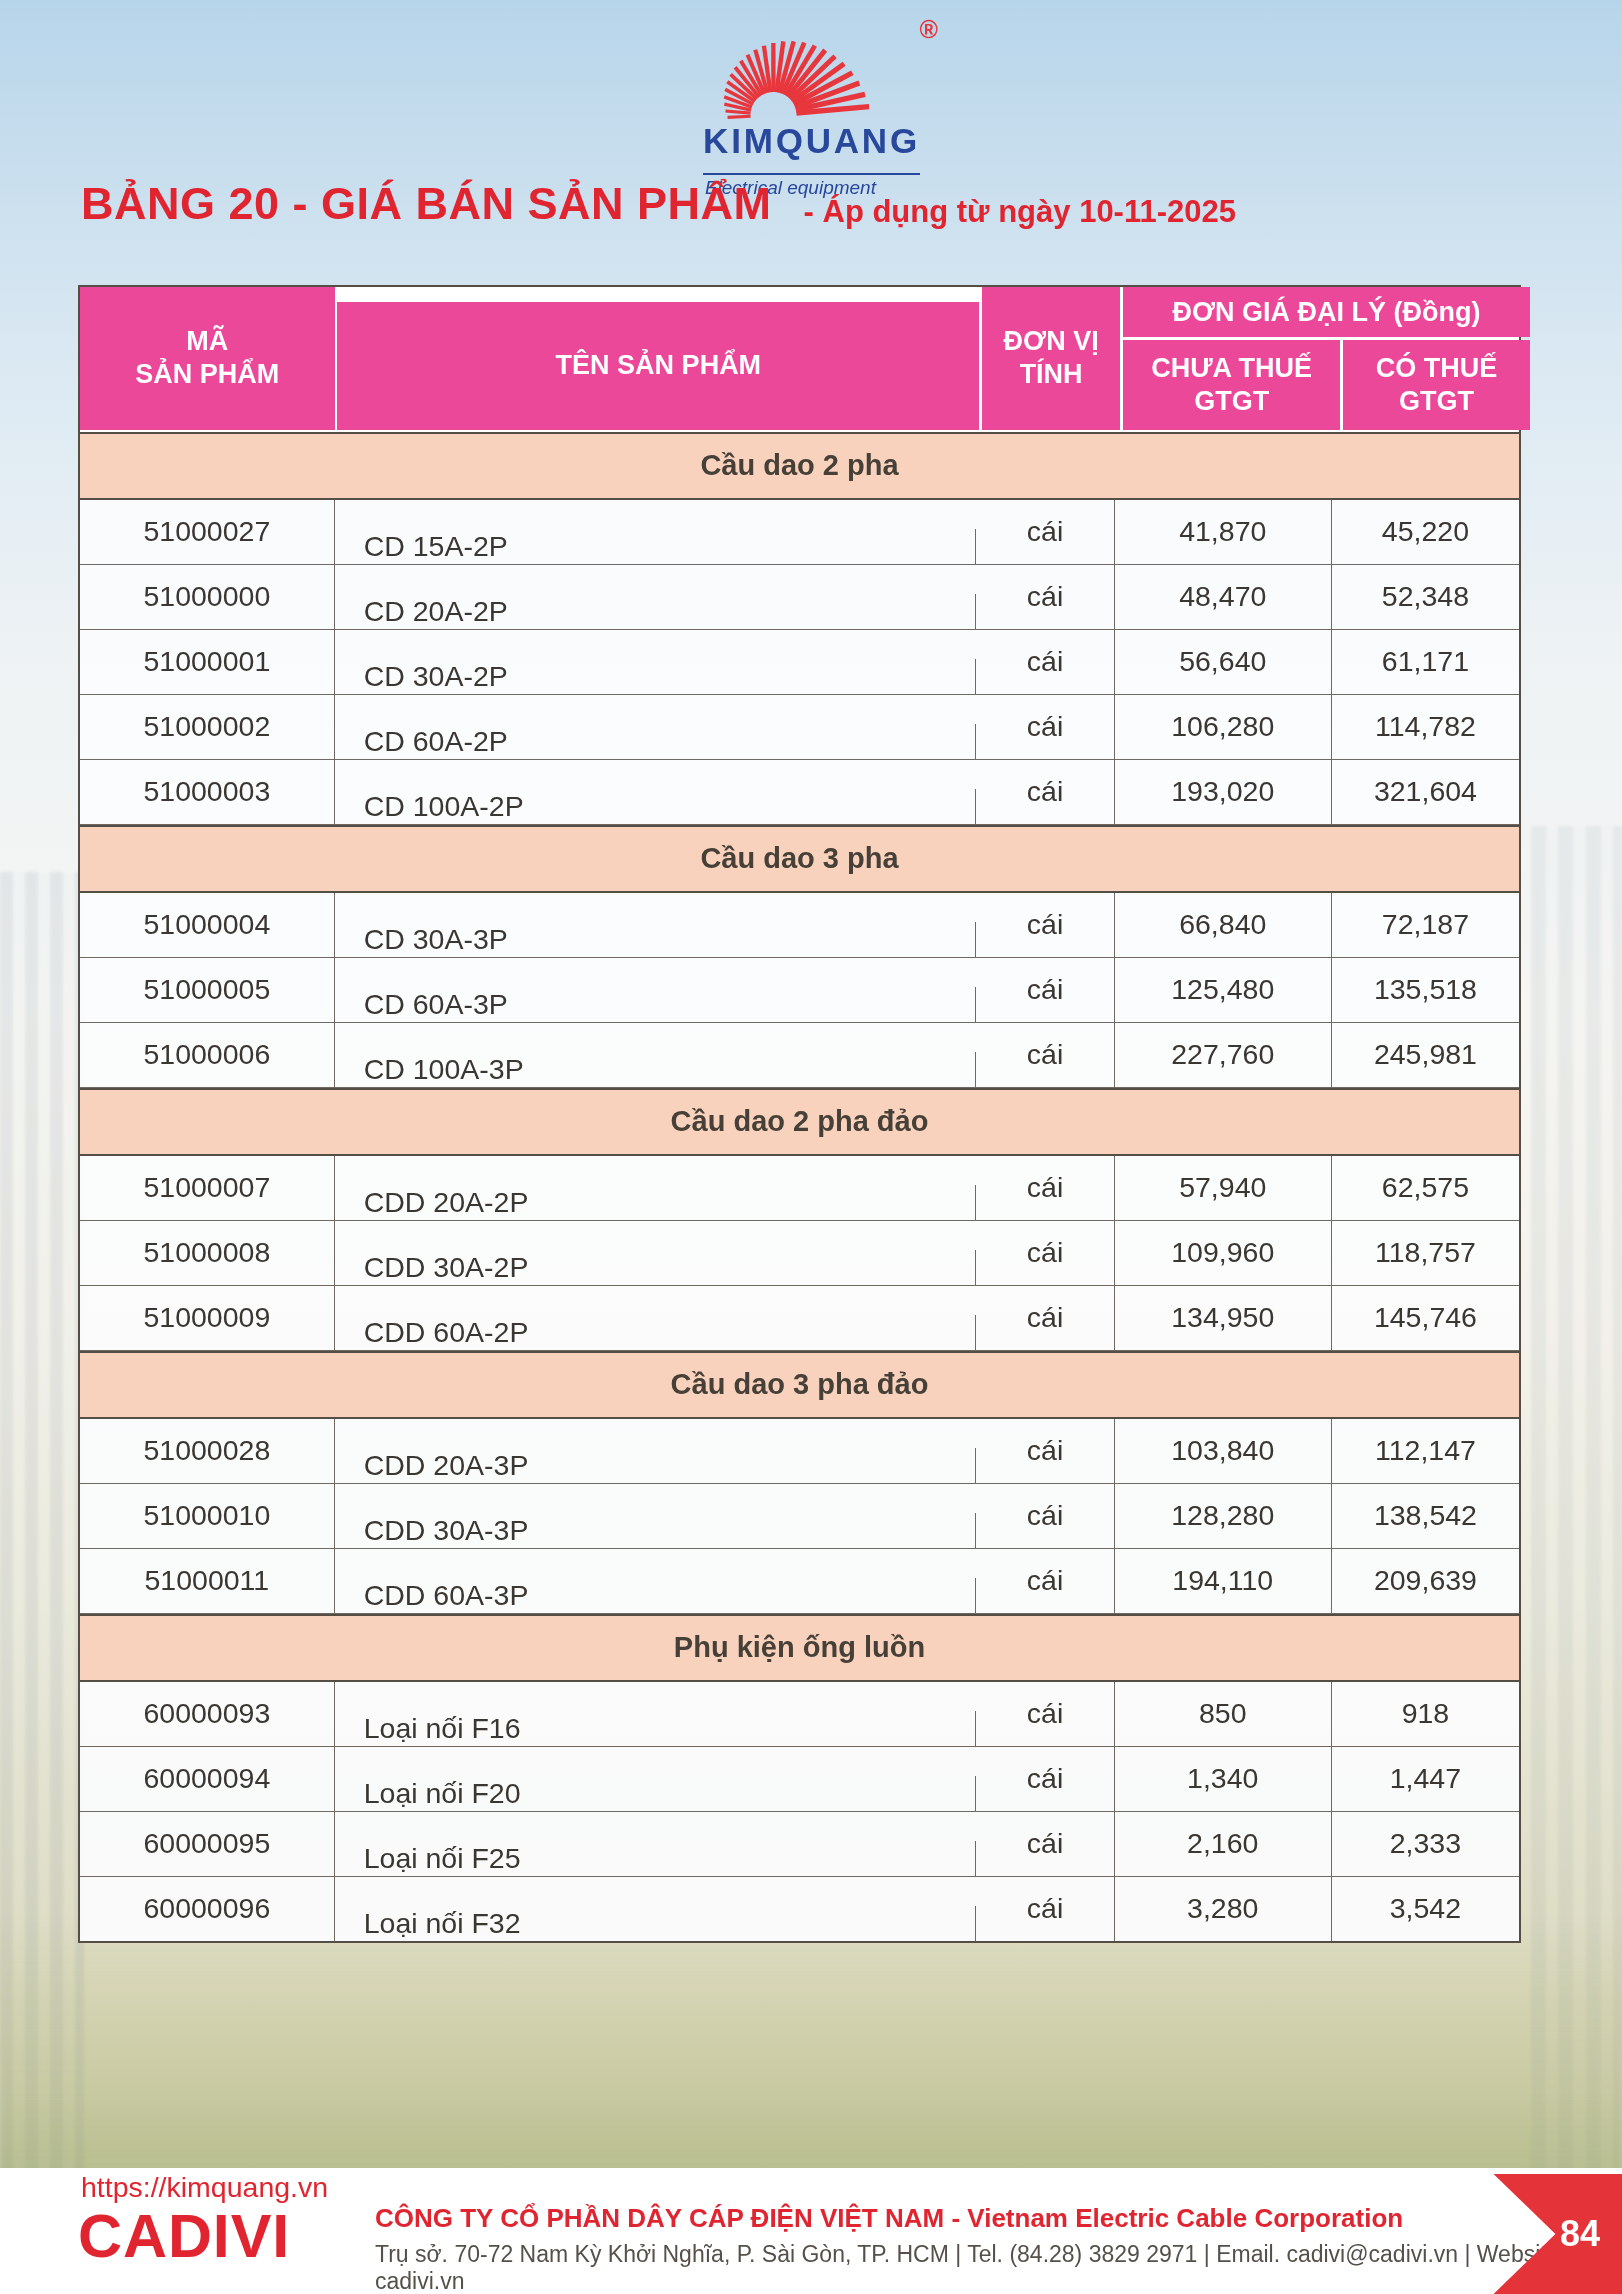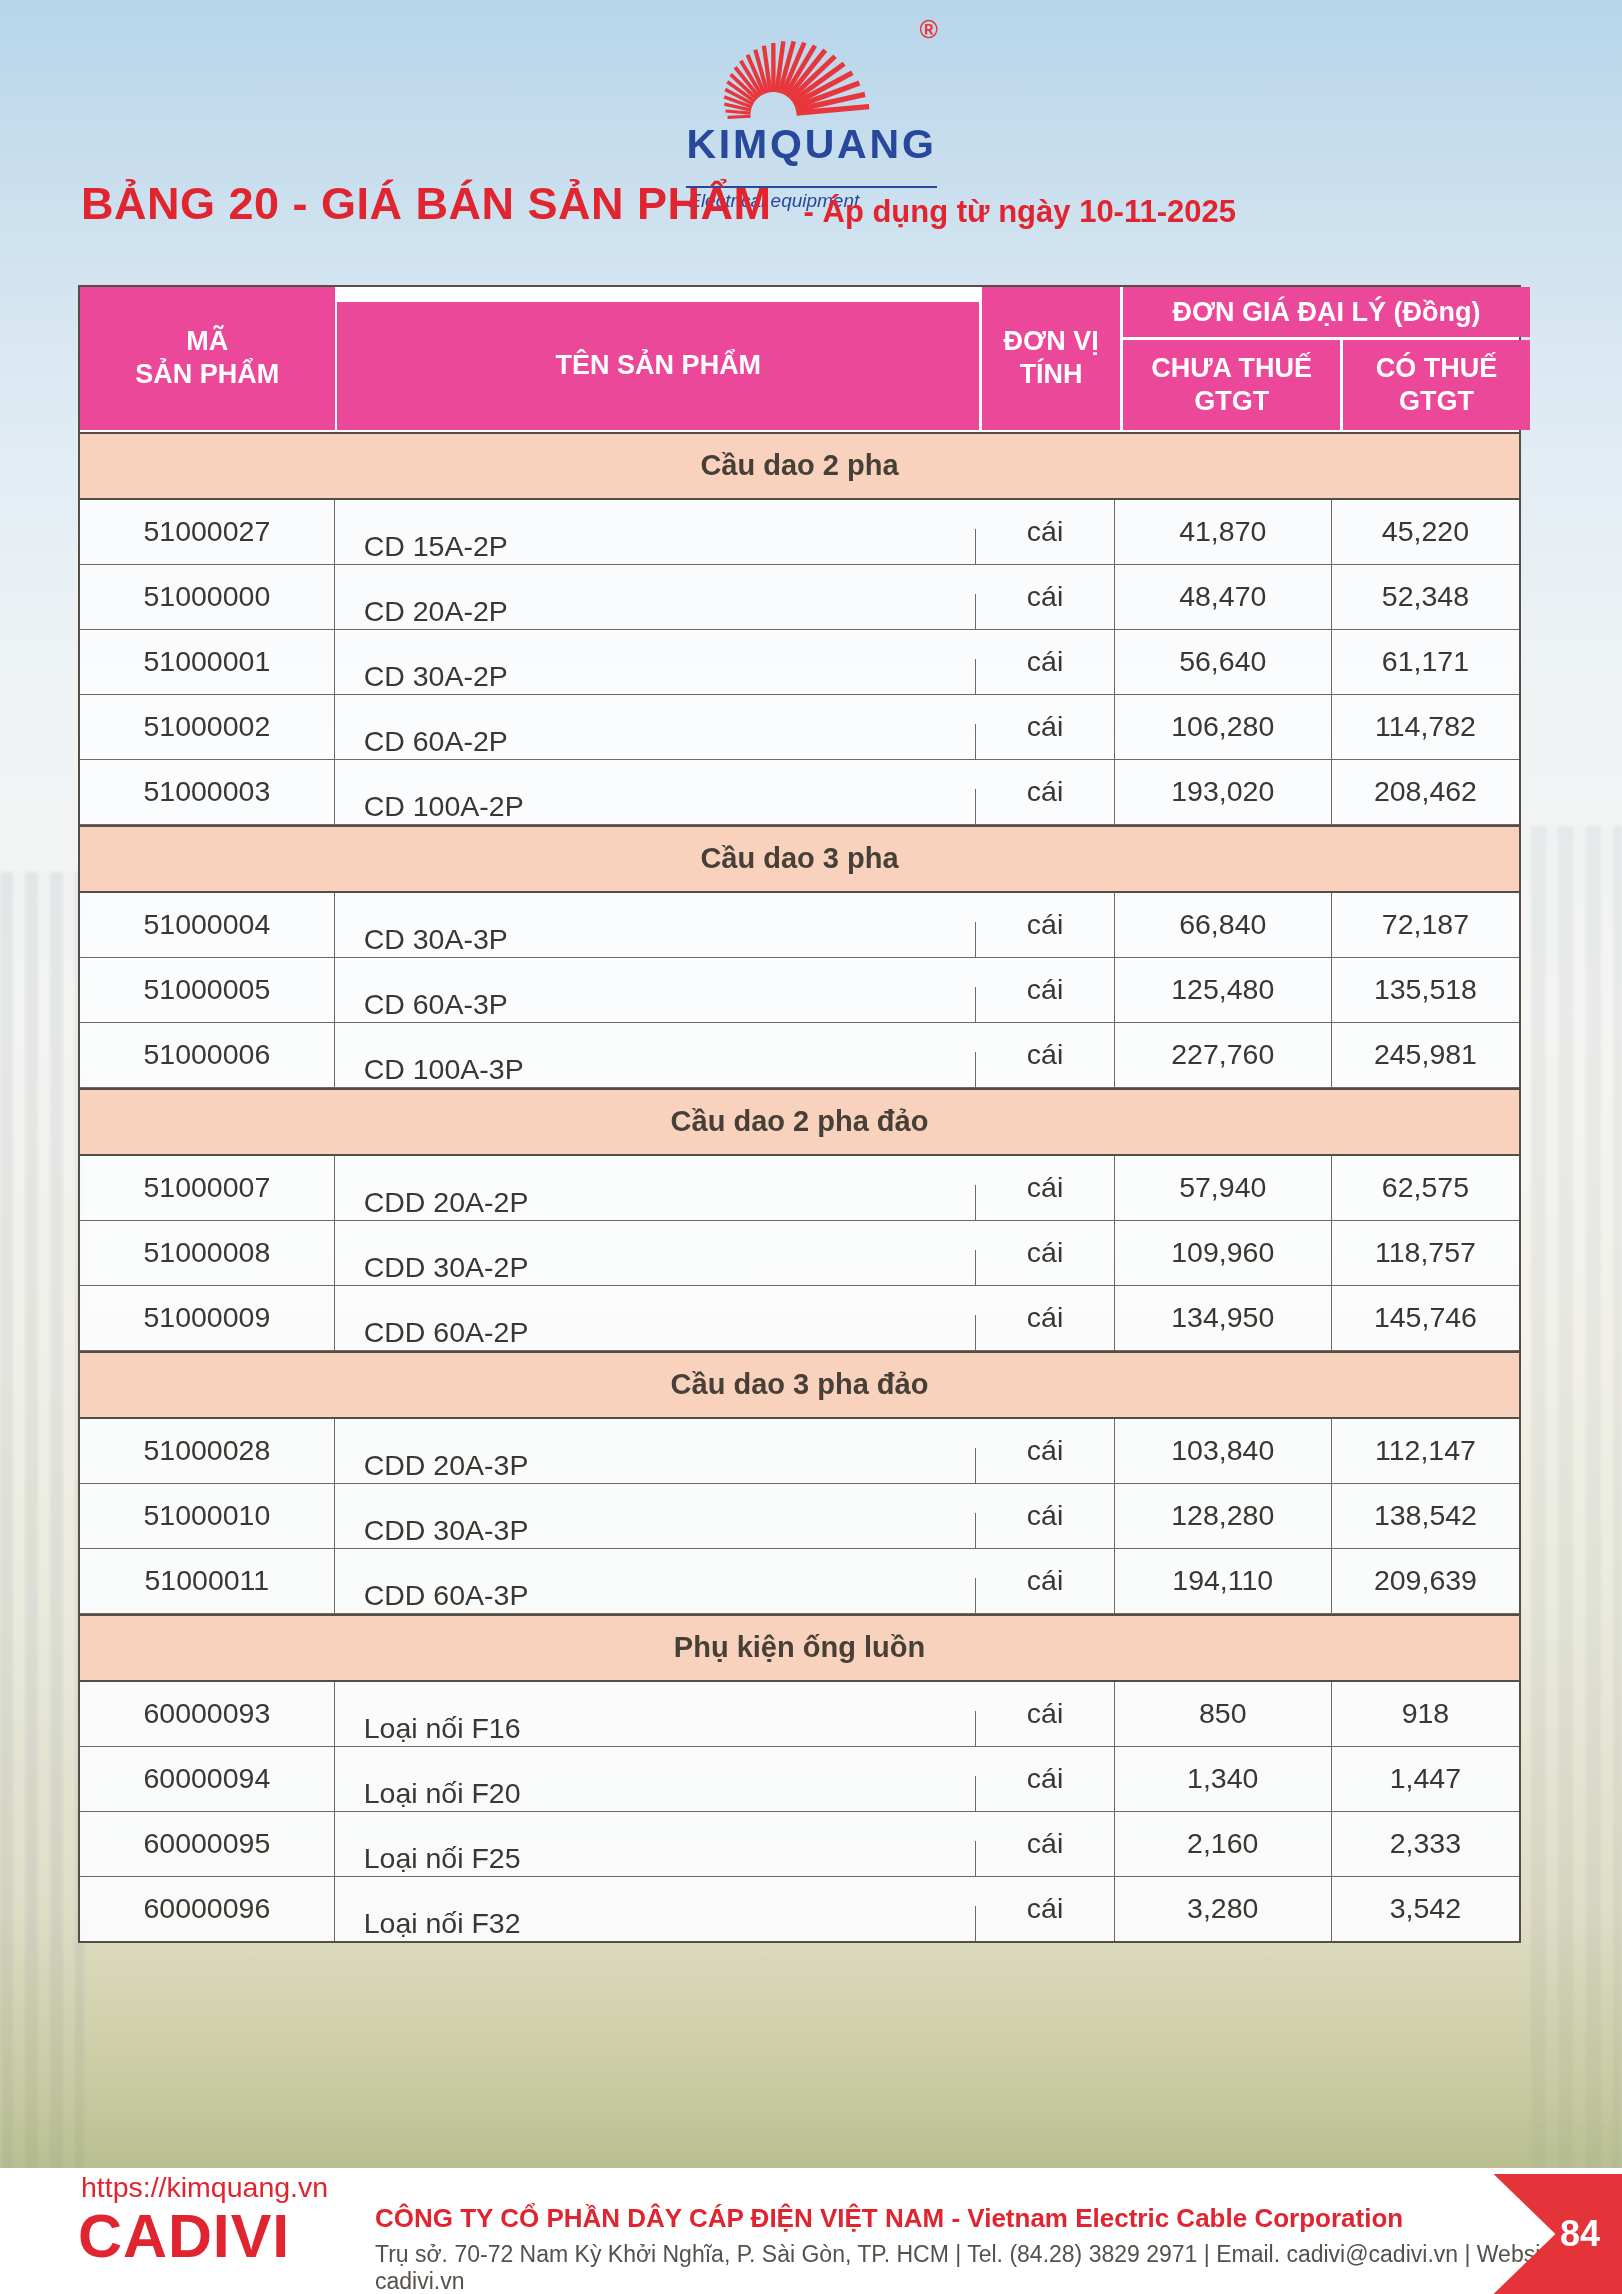--- a/index.html
+++ b/index.html
@@ -13,22 +13,22 @@
   .bg-right{right:0;top:826px;width:92px;height:1359px;
     background:repeating-linear-gradient(90deg,rgba(130,148,162,.26) 0 14.7px,rgba(210,218,224,.15) 14.7px 27.5px);}
   .bg-bottom{position:absolute;left:0;bottom:119px;width:100%;height:257px;filter:blur(3.7px);
     background:linear-gradient(180deg,rgba(180,190,140,0) 0%,rgba(168,178,118,.30) 65%,rgba(148,162,98,.42) 100%);}
 
   
   .logo{position:absolute;top:13px;left:50%;transform:translateX(-50%);width:478px;
     display:flex;flex-direction:column;align-items:center;}
   .reg{position:absolute;top:14.7px;left:calc(50% + 108px);color:#e8363d;font-size:25px;font-weight:700;}
   .brand-wrap{display:flex;flex-direction:column;margin-top:-3.7px;}
-  .brand{font-size:41px;font-weight:700;color:#28489c;letter-spacing:2.8px;
-    border-bottom:2.8px solid #28489c;padding-bottom:18px;}
+  .brand{font-size:35px;font-weight:700;color:#28489c;letter-spacing:2.8px;
+    border-bottom:2.8px solid #28489c;padding-bottom:12px;}
   .tagline{font-size:19px;font-style:italic;color:#28489c;align-self:flex-start;margin:1.8px 0 0 1.8px;}
 
   
   .title-row{position:absolute;left:81px;top:178px;display:flex;align-items:flex-end;gap:32px;white-space:nowrap;}
   .title-main{font-size:45px;font-weight:700;color:#e02530;letter-spacing:0.5px;}
   .title-suffix{font-size:31px;font-weight:700;color:#e02530;}
 
   
   .price-table{position:absolute;left:78px;top:285px;width:1439px;border:2.8px solid #554e47;background:transparent;}
   .thead{display:grid;grid-template-columns:17.7% 44.6% 9.6% 15.1% 13%;grid-template-rows:50px 90px;
@@ -165,21 +165,21 @@
           <div class="tcell name">CD 60A-2P</div>
           <div class="tcell unit">cái</div>
           <div class="tcell price_ex">106,280</div>
           <div class="tcell price_inc">114,782</div>
         </div>
         <div class="trow">
           <div class="tcell code">51000003</div>
           <div class="tcell name">CD 100A-2P</div>
           <div class="tcell unit">cái</div>
           <div class="tcell price_ex">193,020</div>
-          <div class="tcell price_inc">208,462</div>
+          <div class="tcell price_inc">321,604</div>
         </div>
         <div class="band">Cầu dao 3 pha</div>
         <div class="trow">
           <div class="tcell code">51000004</div>
           <div class="tcell name">CD 30A-3P</div>
           <div class="tcell unit">cái</div>
           <div class="tcell price_ex">66,840</div>
           <div class="tcell price_inc">72,187</div>
         </div>
         <div class="trow">

